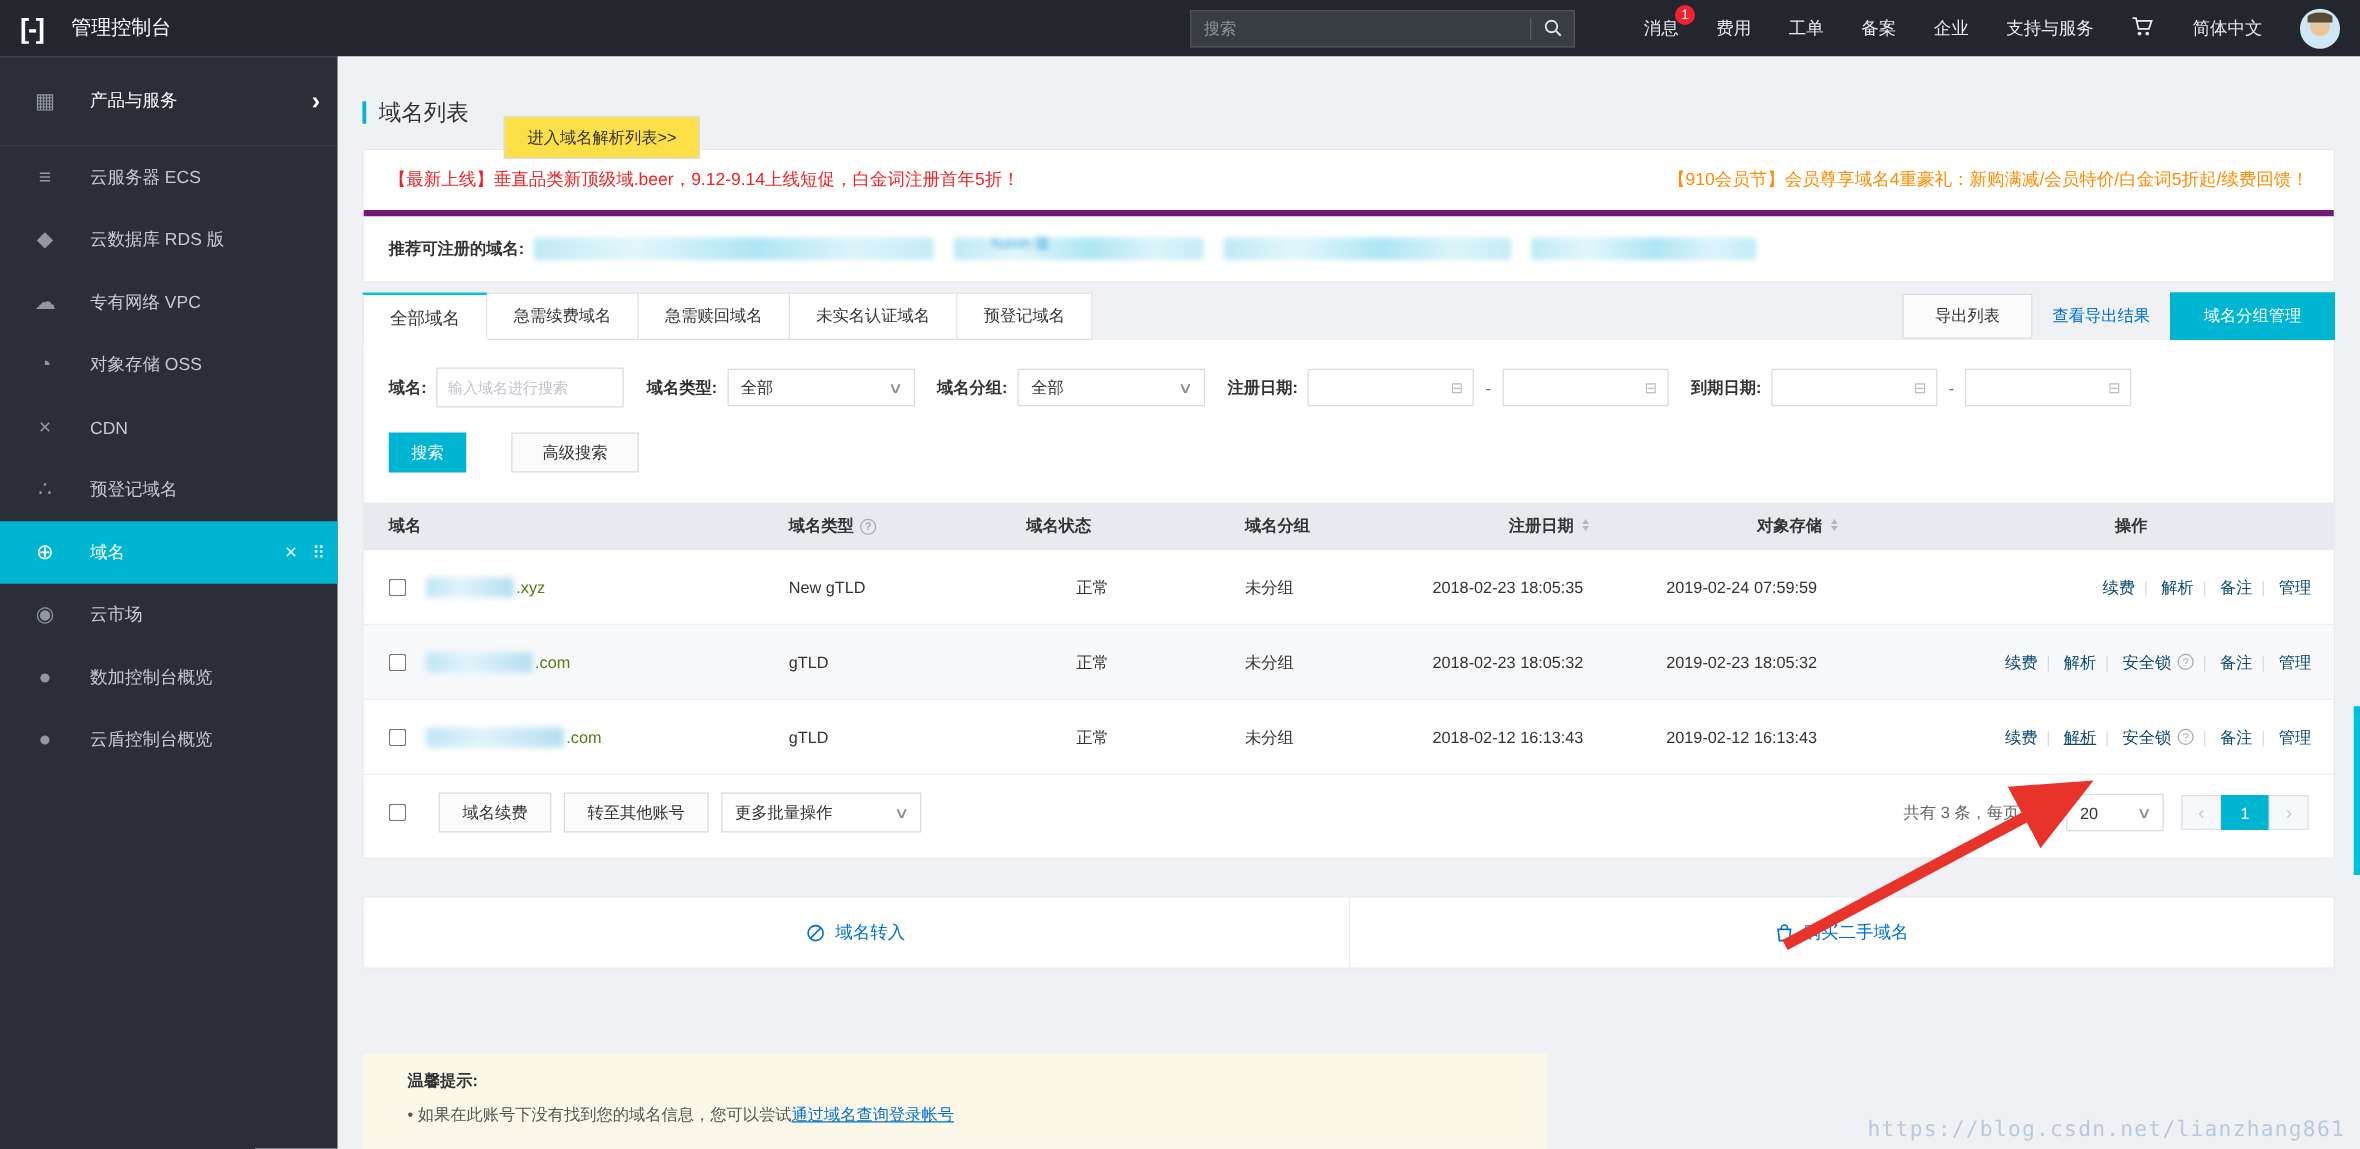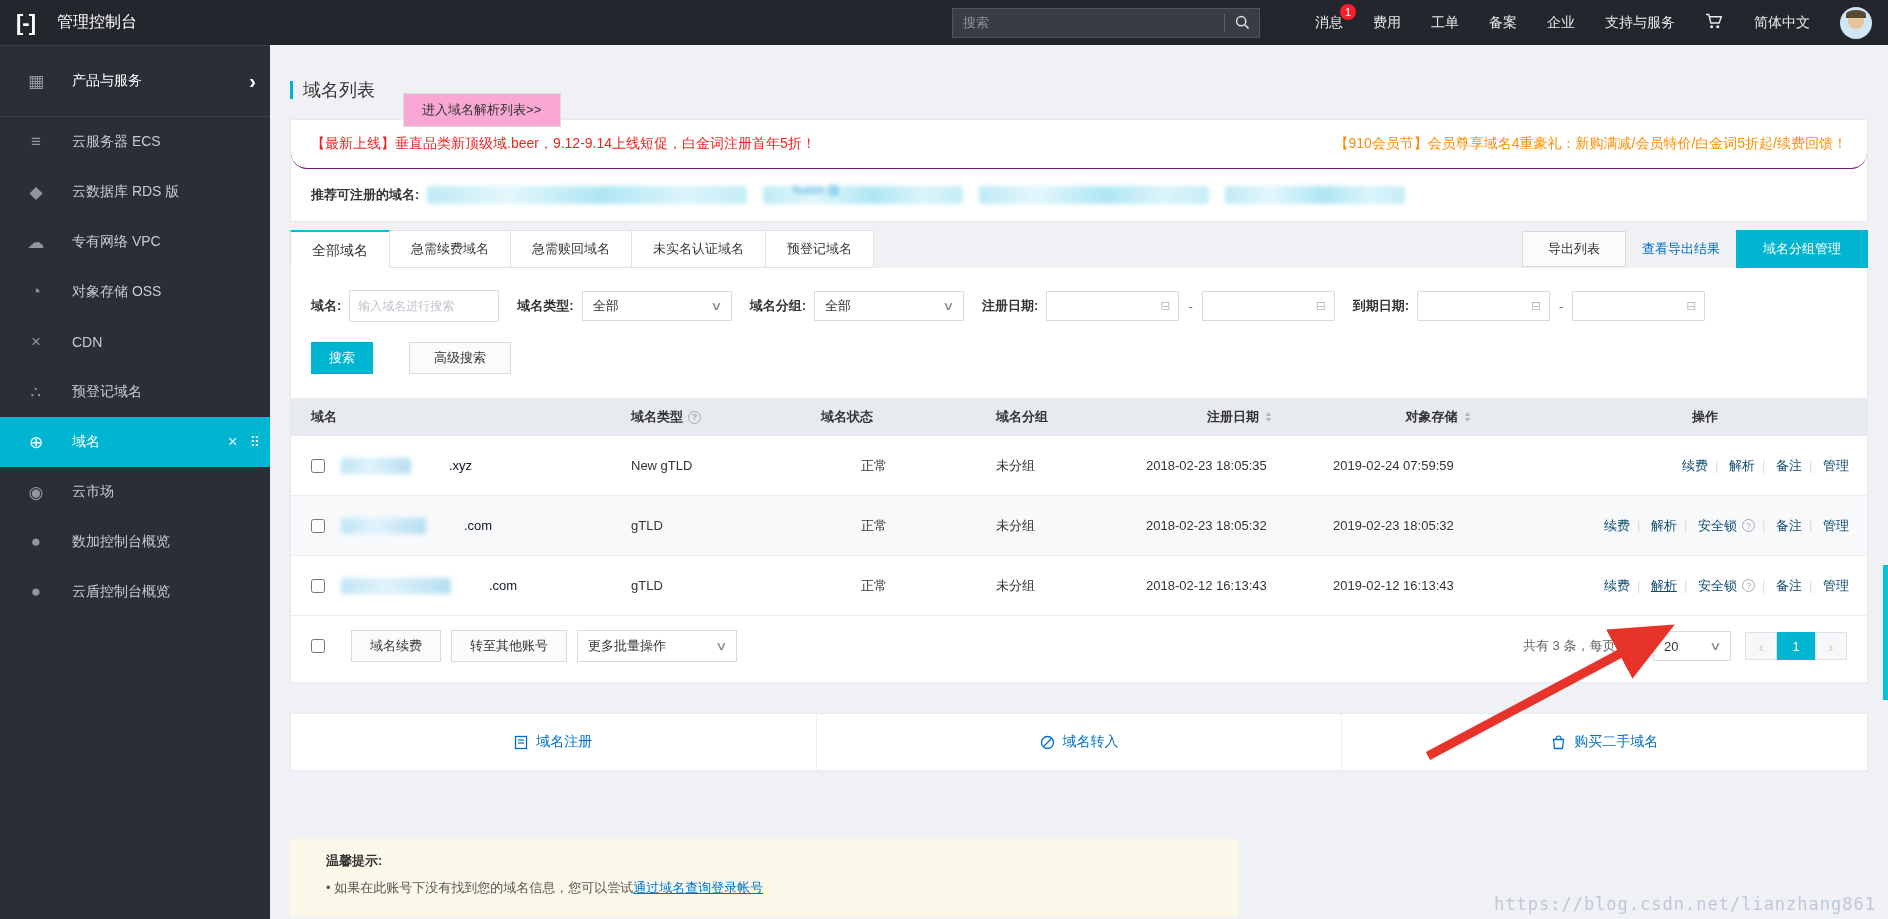--- a/index.html
+++ b/index.html
@@ -40,27 +40,27 @@
   .s-item.active .s-icon { color:#fff; }
   .s-close { color:#dff6fa; font-size:17px; margin-right:12px; cursor:pointer; }
   .s-drag { color:#dff6fa; font-size:14px; margin-right:10px; cursor:pointer; }
 
   .main { flex:1; position:relative; padding:0 20px; }
 
   
   .page-header { margin:30px 0 14px; height:30px; display:flex; align-items:center; }
   .title-bar { width:3px; height:18px; background:#00b5d1; margin-right:10px; }
   .page-title { font-size:18px; color:#333; margin-right:28px; }
-  .header-btn { font-size:13px; color:#333; background:#f9a8d4; border:1px solid #d8dbe0;
-    padding:7px 18px; cursor:pointer; font-family:Liberation Mono, monospace;margin-top:40px; }
+  .header-btn { font-size:13px; color:#333; background:#fde047; border:1px solid #d8dbe0;
+    padding:7px 18px; cursor:pointer; font-family:Liberation Sans, sans-serif;margin-top:40px; }
 
   
   .banner { background:#fff; border:1px solid #e6e9ed; }
   .banner-line1 { display:flex; justify-content:space-between; align-items:center;
-    padding:15px 20px; border-bottom:1px solid #701a75;border-radius:16px; }
+    padding:15px 20px; border-bottom:5px solid #701a75; }
   .promo-red { color:#f02222; font-size:14px; cursor:pointer; }
   .promo-orange { color:#ff8c00; font-size:14px; cursor:pointer; }
   .banner-line2 { display:flex; align-items:center; padding:17px 20px; font-size:13px; color:#333; }
   .blob { height:18px; border-radius:3px; margin-right:16px; filter:blur(2px);
     background:linear-gradient(90deg,#bfeaf5,#e3f7fb 25%,#aee6f3 55%,#dcf4fa 80%,#c4edf6); }
   .blob-frag { position:relative; }
   .blob-frag span { position:absolute; top:-4px; left:30px; color:#45a8e4; font-size:12px; filter:none; }
 
   
   .tabs-row { display:flex; justify-content:space-between; align-items:center; margin-top:8px; }
@@ -110,21 +110,21 @@
   .cr-h,.ce-h { display:flex; align-items:center; justify-content:center; }
   .cr-h { width:187px; } .ce-h { width:210px; }
   .ca { flex:1; text-align:center; }
   .ca-cell { flex:1; text-align:right; padding-right:18px; white-space:nowrap; }
   .cell-status { padding-left:40px; }
   .trow input[type=checkbox], .batch-row input[type=checkbox] { width:14px; height:14px; cursor:pointer; }
   .dom-blob { display:inline-block; height:16px; border-radius:2px; margin:0 2px 0 16px; filter:blur(2.5px);
     background:linear-gradient(90deg,#bfe4f5,#e0f3fb 40%,#b4ddf0); vertical-align:middle; }
   .w70 { width:70px; } .w85 { width:85px; } .w110 { width:110px; }
   .b320 { width:320px; } .b200 { width:200px; } .b230 { width:230px; } .b180 { width:180px; }
-  .dom-link { color:#0f172a; cursor:pointer;margin-left:36px; }
+  .dom-link { color:#4d7c0f; cursor:pointer; }
   .help-circle { display:inline-flex; align-items:center; justify-content:center; width:13px; height:13px;
     border:1px solid #a6abb2; border-radius:50%; color:#a6abb2; font-size:9px; margin-left:5px;
     vertical-align:1px; cursor:pointer; }
   .sorter { display:inline-flex; flex-direction:column; margin-left:6px; line-height:6px; cursor:pointer; }
   .sorter span { font-size:7px; color:#b0b6bd; transform:scaleX(1.3); }
   .act-link { color:#0c4a6e; cursor:pointer; text-decoration:none;text-align:center; }
   .act-link.underline { text-decoration:underline; }
   .act-sep { color:#d8dbdf; margin:0 7px; }
 
   
@@ -431,28 +431,20 @@
           </div>
           <span class="pg">‹</span>
           <span class="pg cur">1</span>
           <span class="pg">›</span>
         </div>
       </div>
     </div>
 
     <div class="bottom-links">
       <div class="bl">
-        <svg width="14" height="15" viewBox="0 0 14 15">
-            <rect x="1.5" y="1.5" width="11" height="12" fill="none" stroke="#0070cc" stroke-width="1.3"></rect>
-            <line x1="4" y1="5" x2="10" y2="5" stroke="#0070cc" stroke-width="1.2"></line>
-            <line x1="4" y1="8" x2="10" y2="8" stroke="#0070cc" stroke-width="1.2"></line>
-          </svg>
-        <span>域名注册</span>
-      </div>
-      <div class="bl">
         <svg width="15" height="15" viewBox="0 0 15 15">
             <circle cx="7.5" cy="7.5" r="6" fill="none" stroke="#0070cc" stroke-width="1.3"></circle>
             <line x1="3.5" y1="11.5" x2="11.5" y2="3.5" stroke="#0070cc" stroke-width="1.3"></line>
           </svg>
         <span>域名转入</span>
       </div>
       <div class="bl">
         <svg width="15" height="15" viewBox="0 0 15 15">
             <path d="M2.5 4.5 h10 l-1 9 h-8 z" fill="none" stroke="#0070cc" stroke-width="1.3"></path>
             <path d="M5 4.5 V3.5 a2.5 2.5 0 0 1 5 0 V4.5" fill="none" stroke="#0070cc" stroke-width="1.2"></path>

